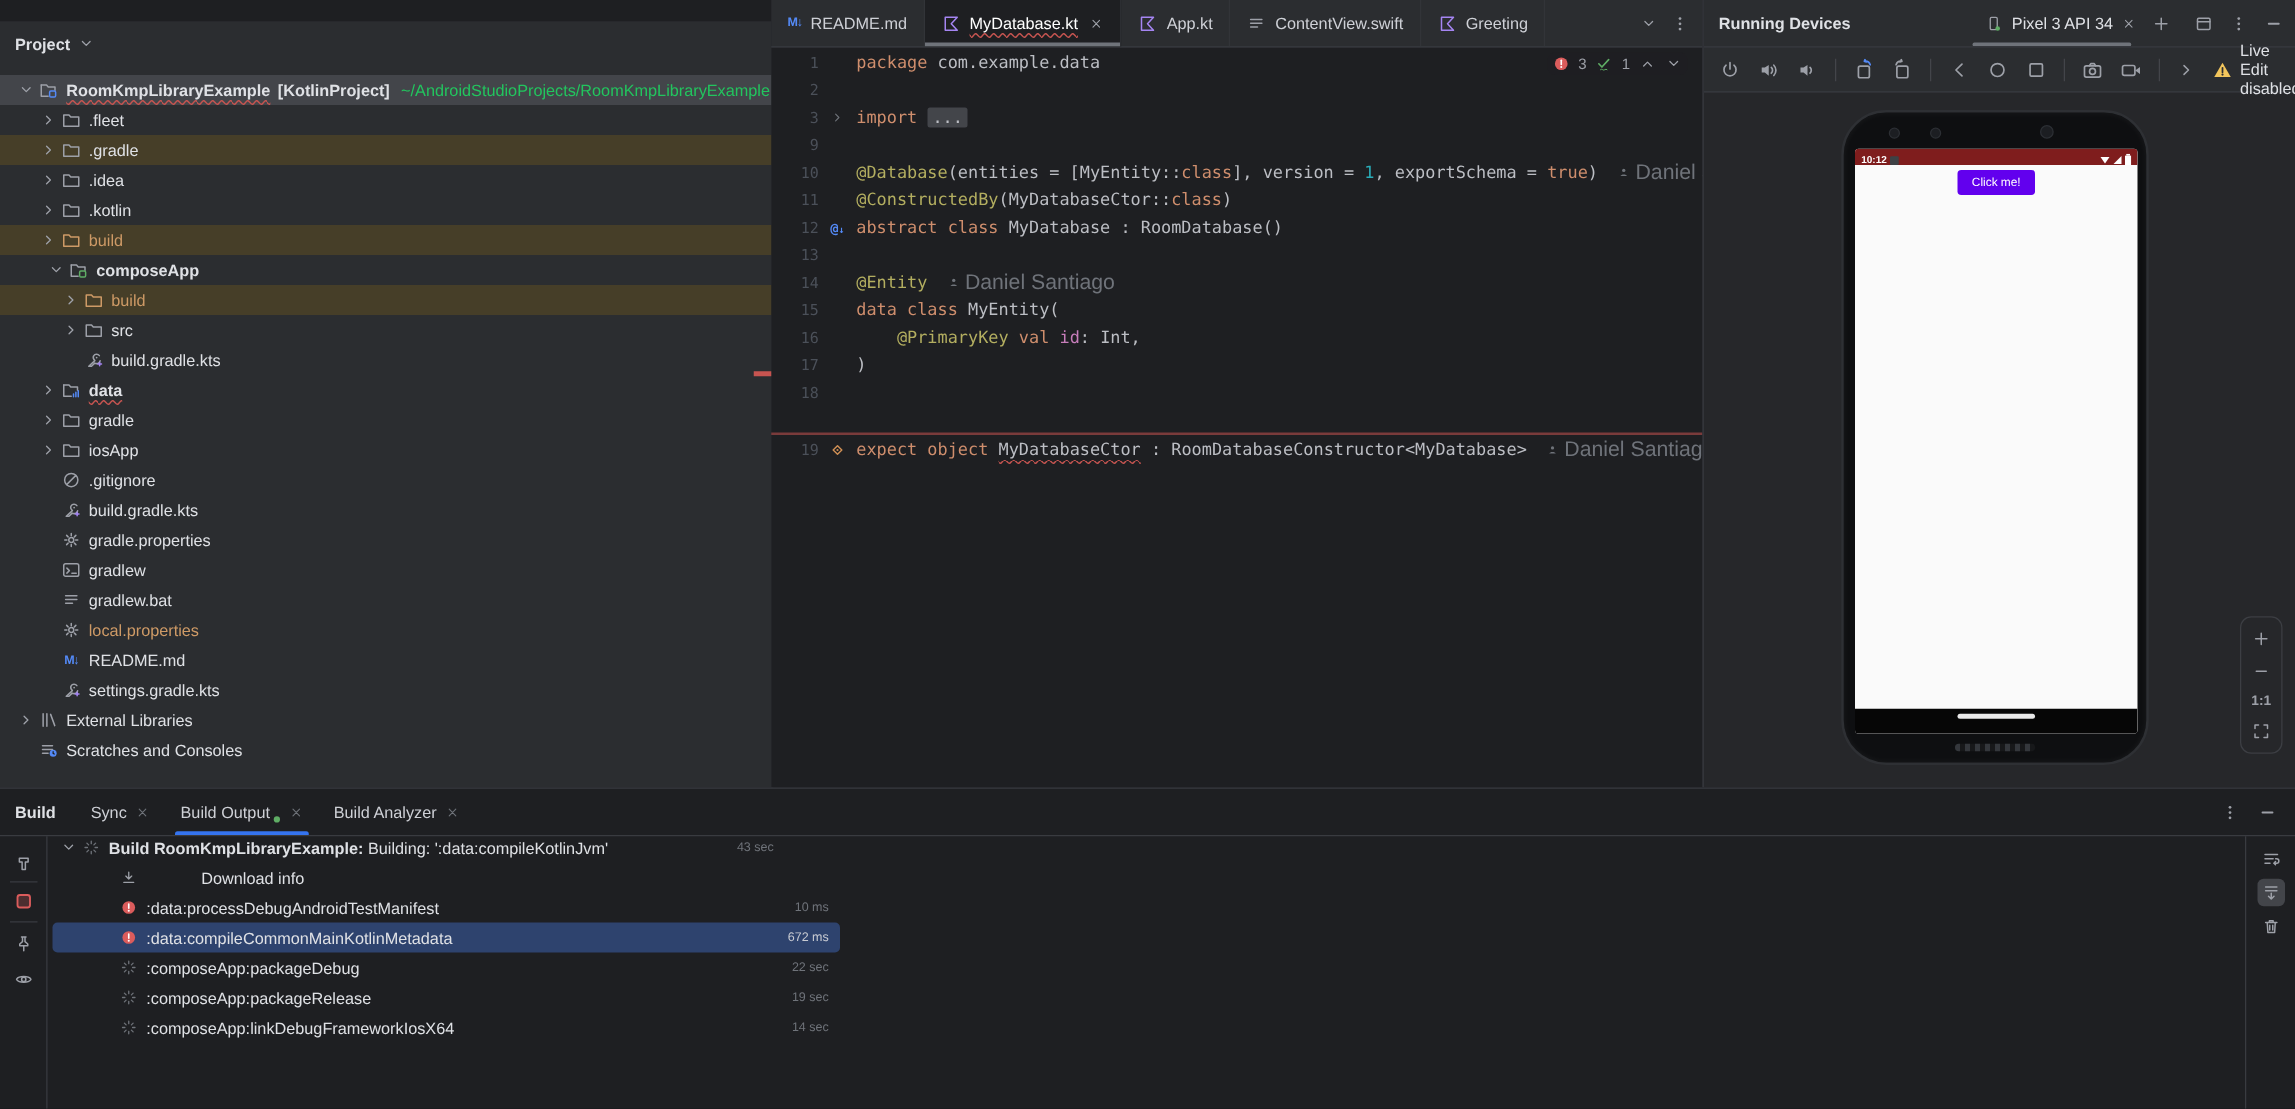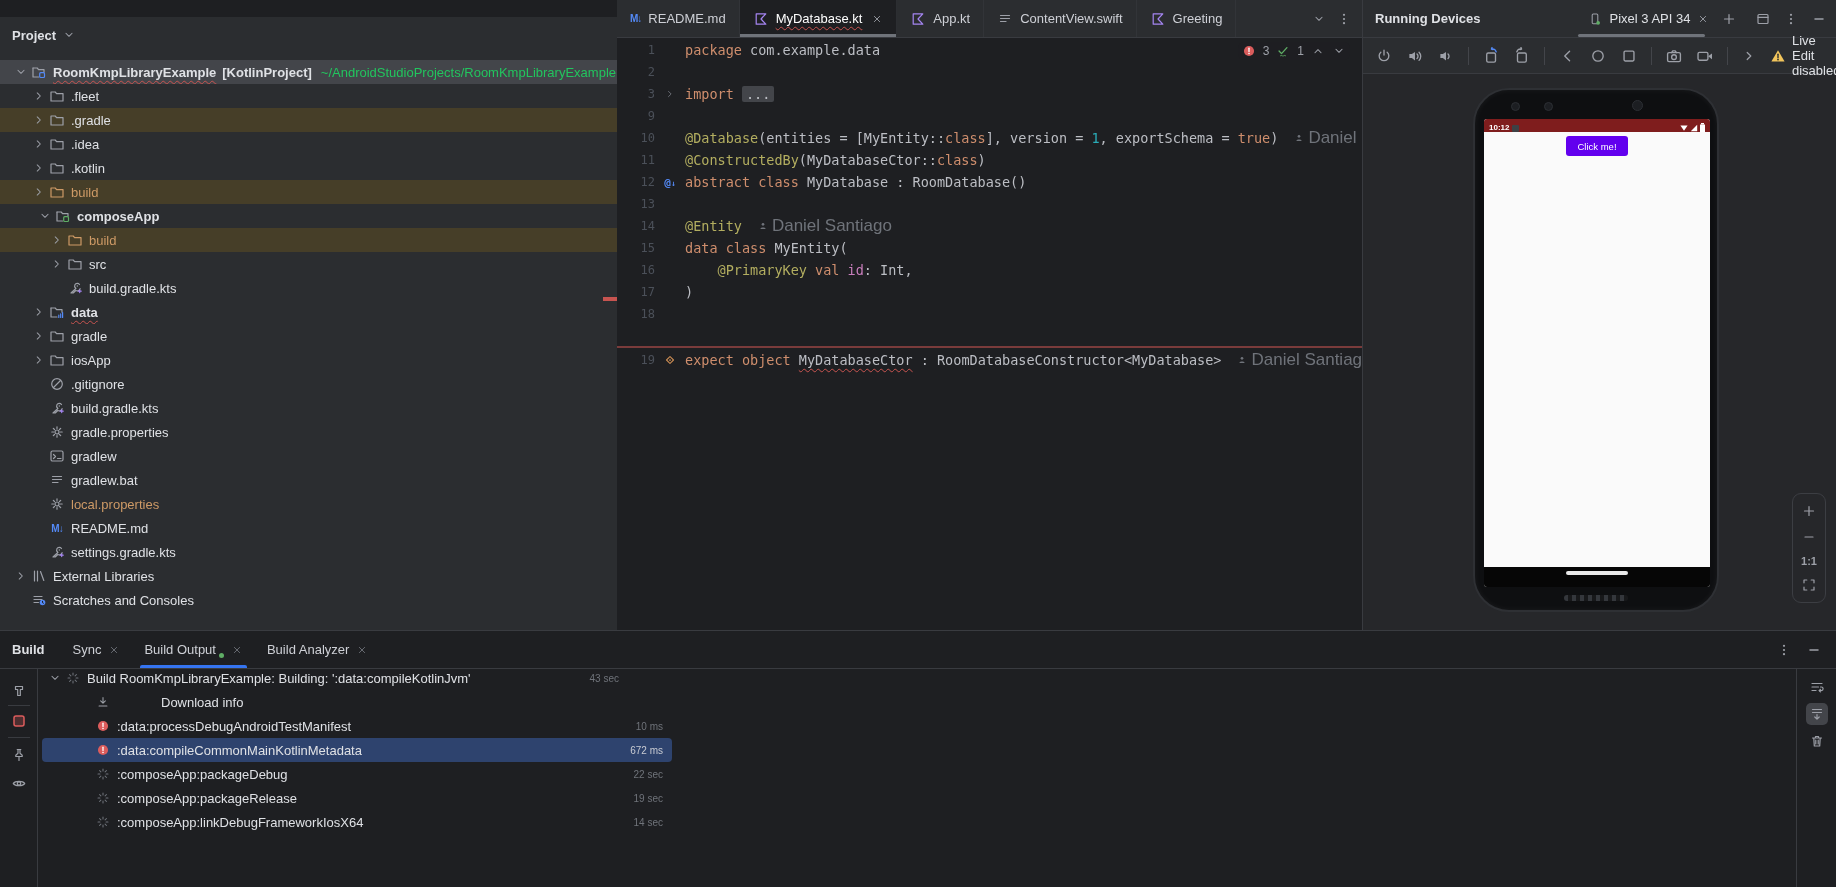--- a/index.html
+++ b/index.html
@@ -77,21 +77,21 @@
   .btab.active::after{content:"";position:absolute;left:8px;right:8px;bottom:0;height:3px;background:#3574F0;border-radius:2px 2px 0 0;}
   .greendot{width:5px;height:5px;border-radius:50%;background:#5FAD65;align-self:flex-end;margin:0 0 10px -4px;}
   #build-tab-controls{margin-left:auto;display:flex;align-items:center;gap:14px;padding-right:14px;}
   #build-left-strip{position:absolute;left:0;top:38px;width:38px;height:219px;border-right:1px solid #393B40;box-sizing:border-box;}
   .strip-item{position:absolute;left:50%;transform:translateX(-50%);}
   .strip-sep{position:absolute;left:8px;width:22px;height:1px;background:#393B40;}
   .build-row{position:absolute;left:42px;width:580px;height:24px;display:flex;align-items:center;white-space:nowrap;color:#DFE1E5;}
   .build-row.selected{background:#2E436E;border-radius:4px;}
   .build-row .btime{position:absolute;right:9px;color:#6F737A;font-size:10px;}
   .build-row.selected .btime{color:#C8CBD2;}
-  .bbold{font-weight:normal;}
+  .bbold{font-weight:bold;}
   #build-right-strip{position:absolute;right:0;top:38px;width:40px;height:219px;border-left:1px solid #393B40;box-sizing:border-box;display:flex;flex-direction:column;align-items:center;gap:8px;padding-top:10px;}
   .tool-active{background:#43454A;border-radius:5px;padding:3px;}
 </style>
 </head>
 <body>
 
 <div id="app">
 
   <section class="abs" id="project-panel">
     <div id="pp-header">

